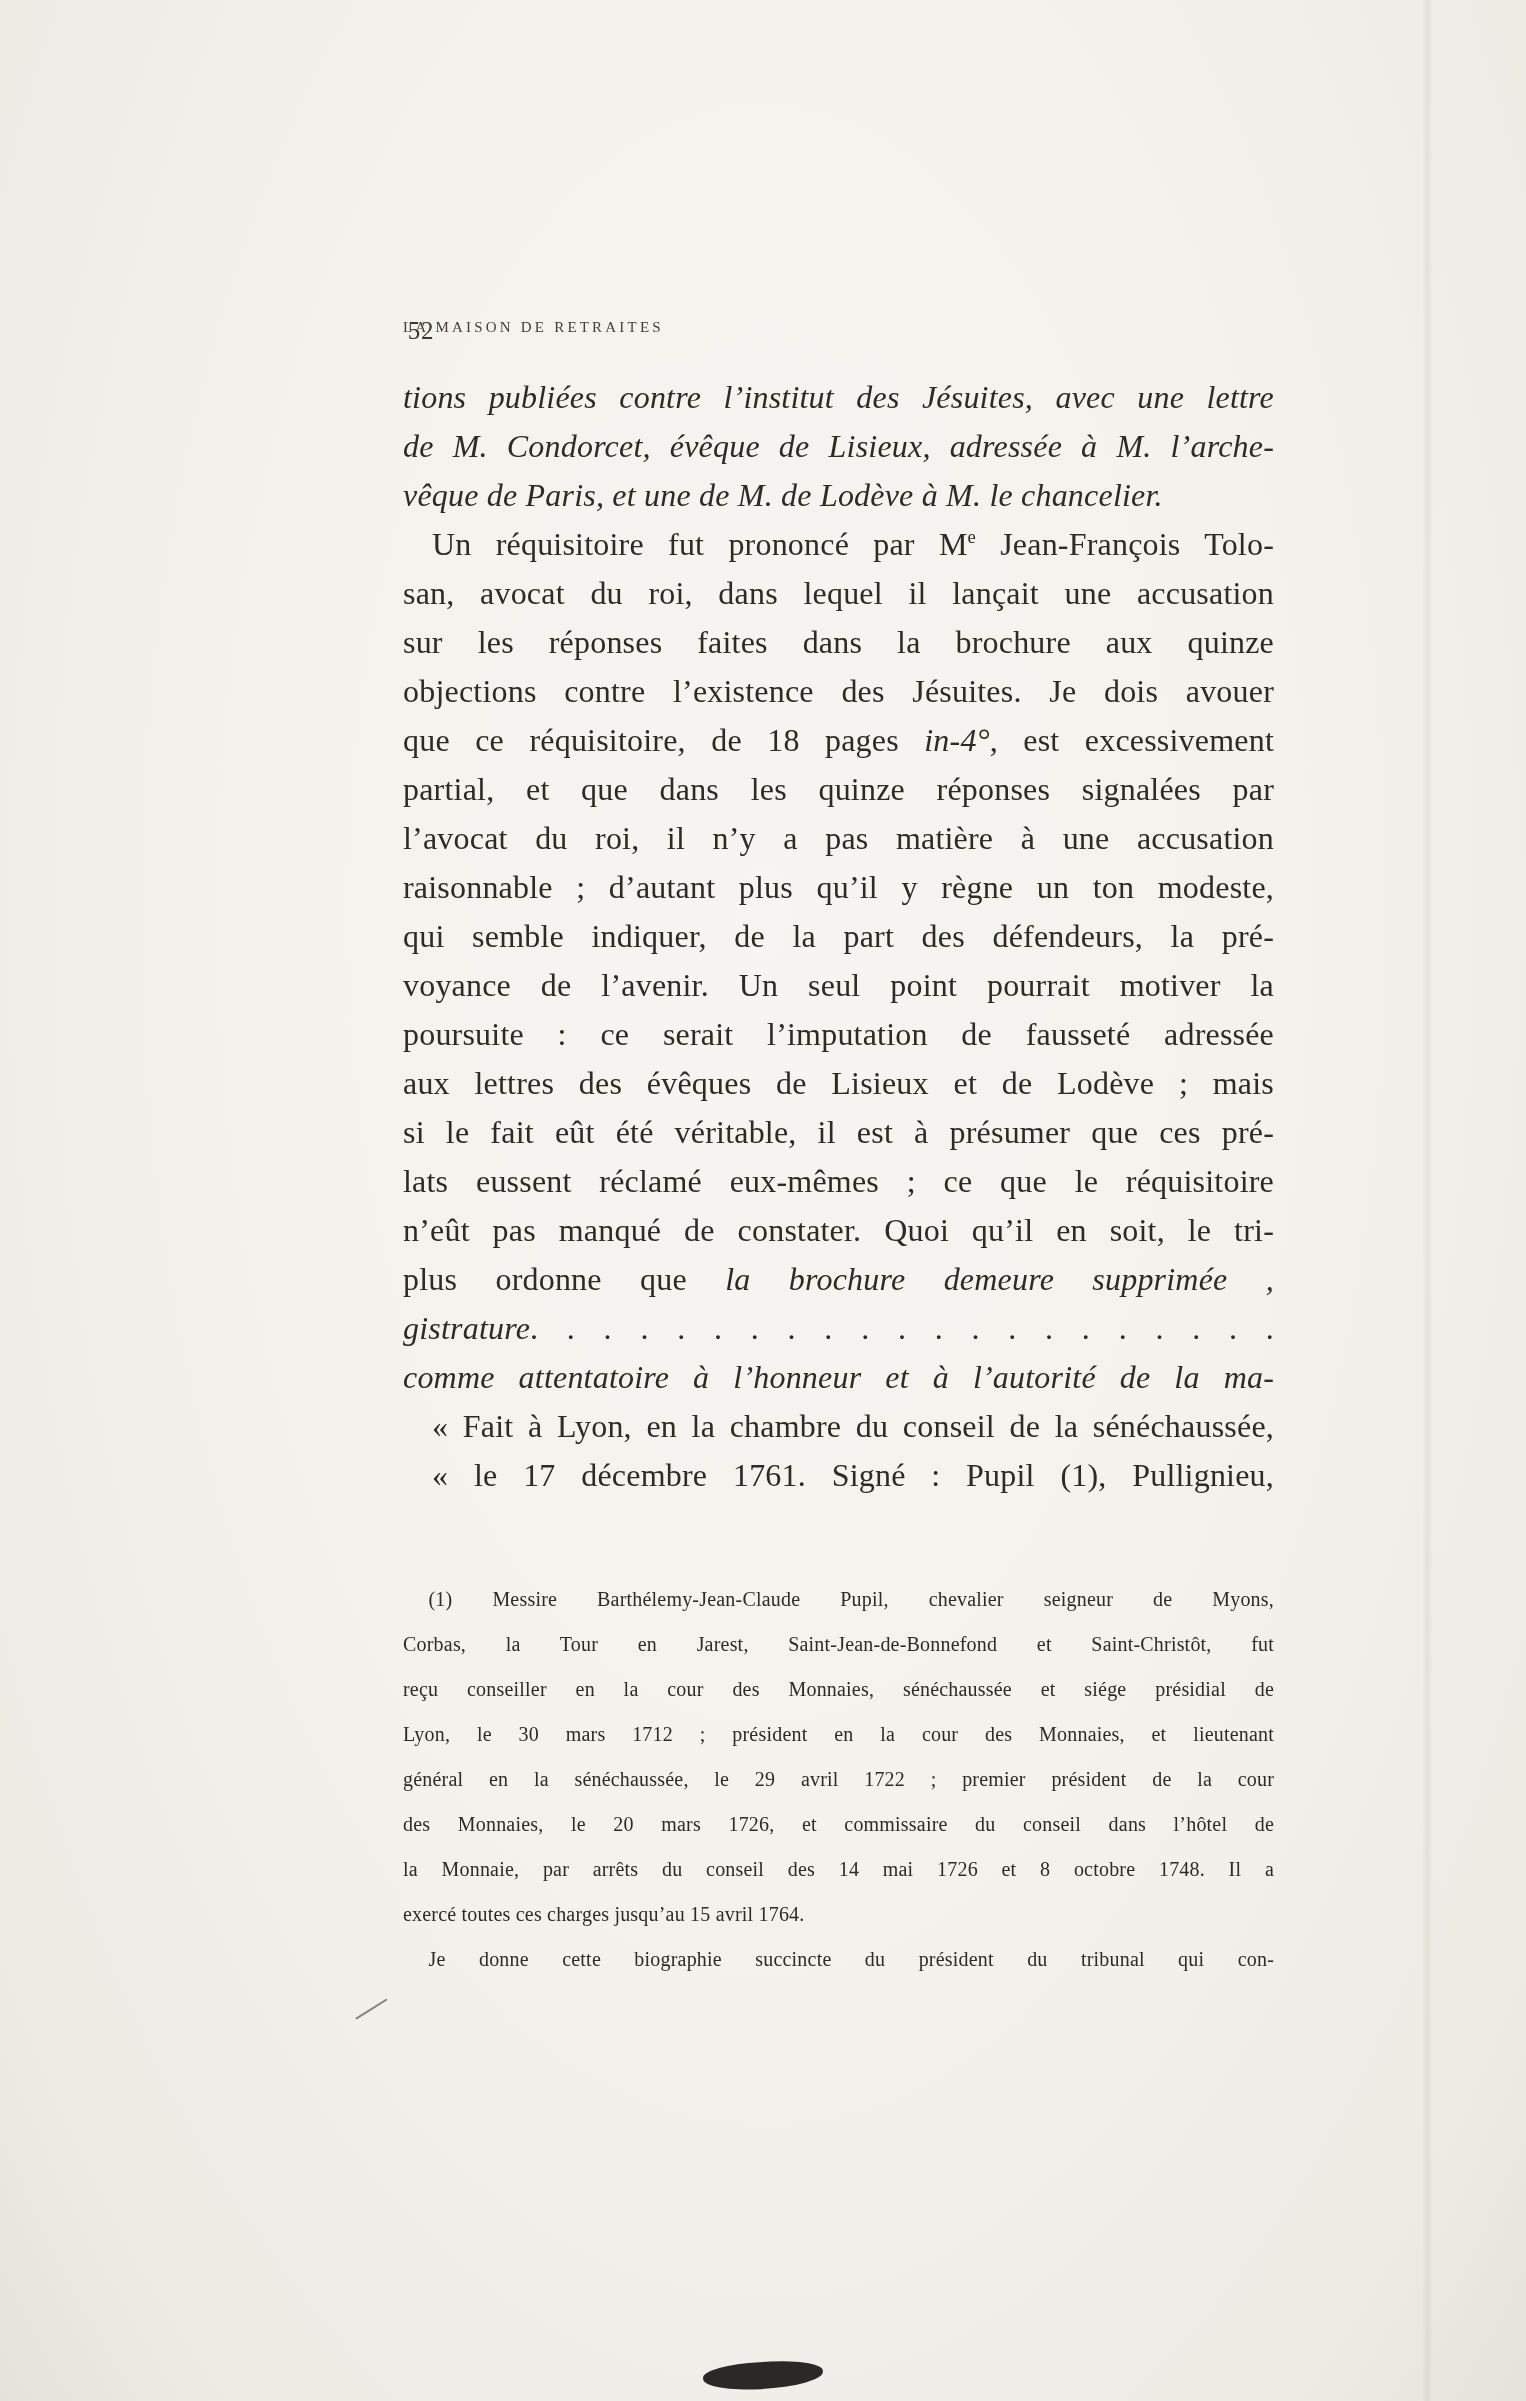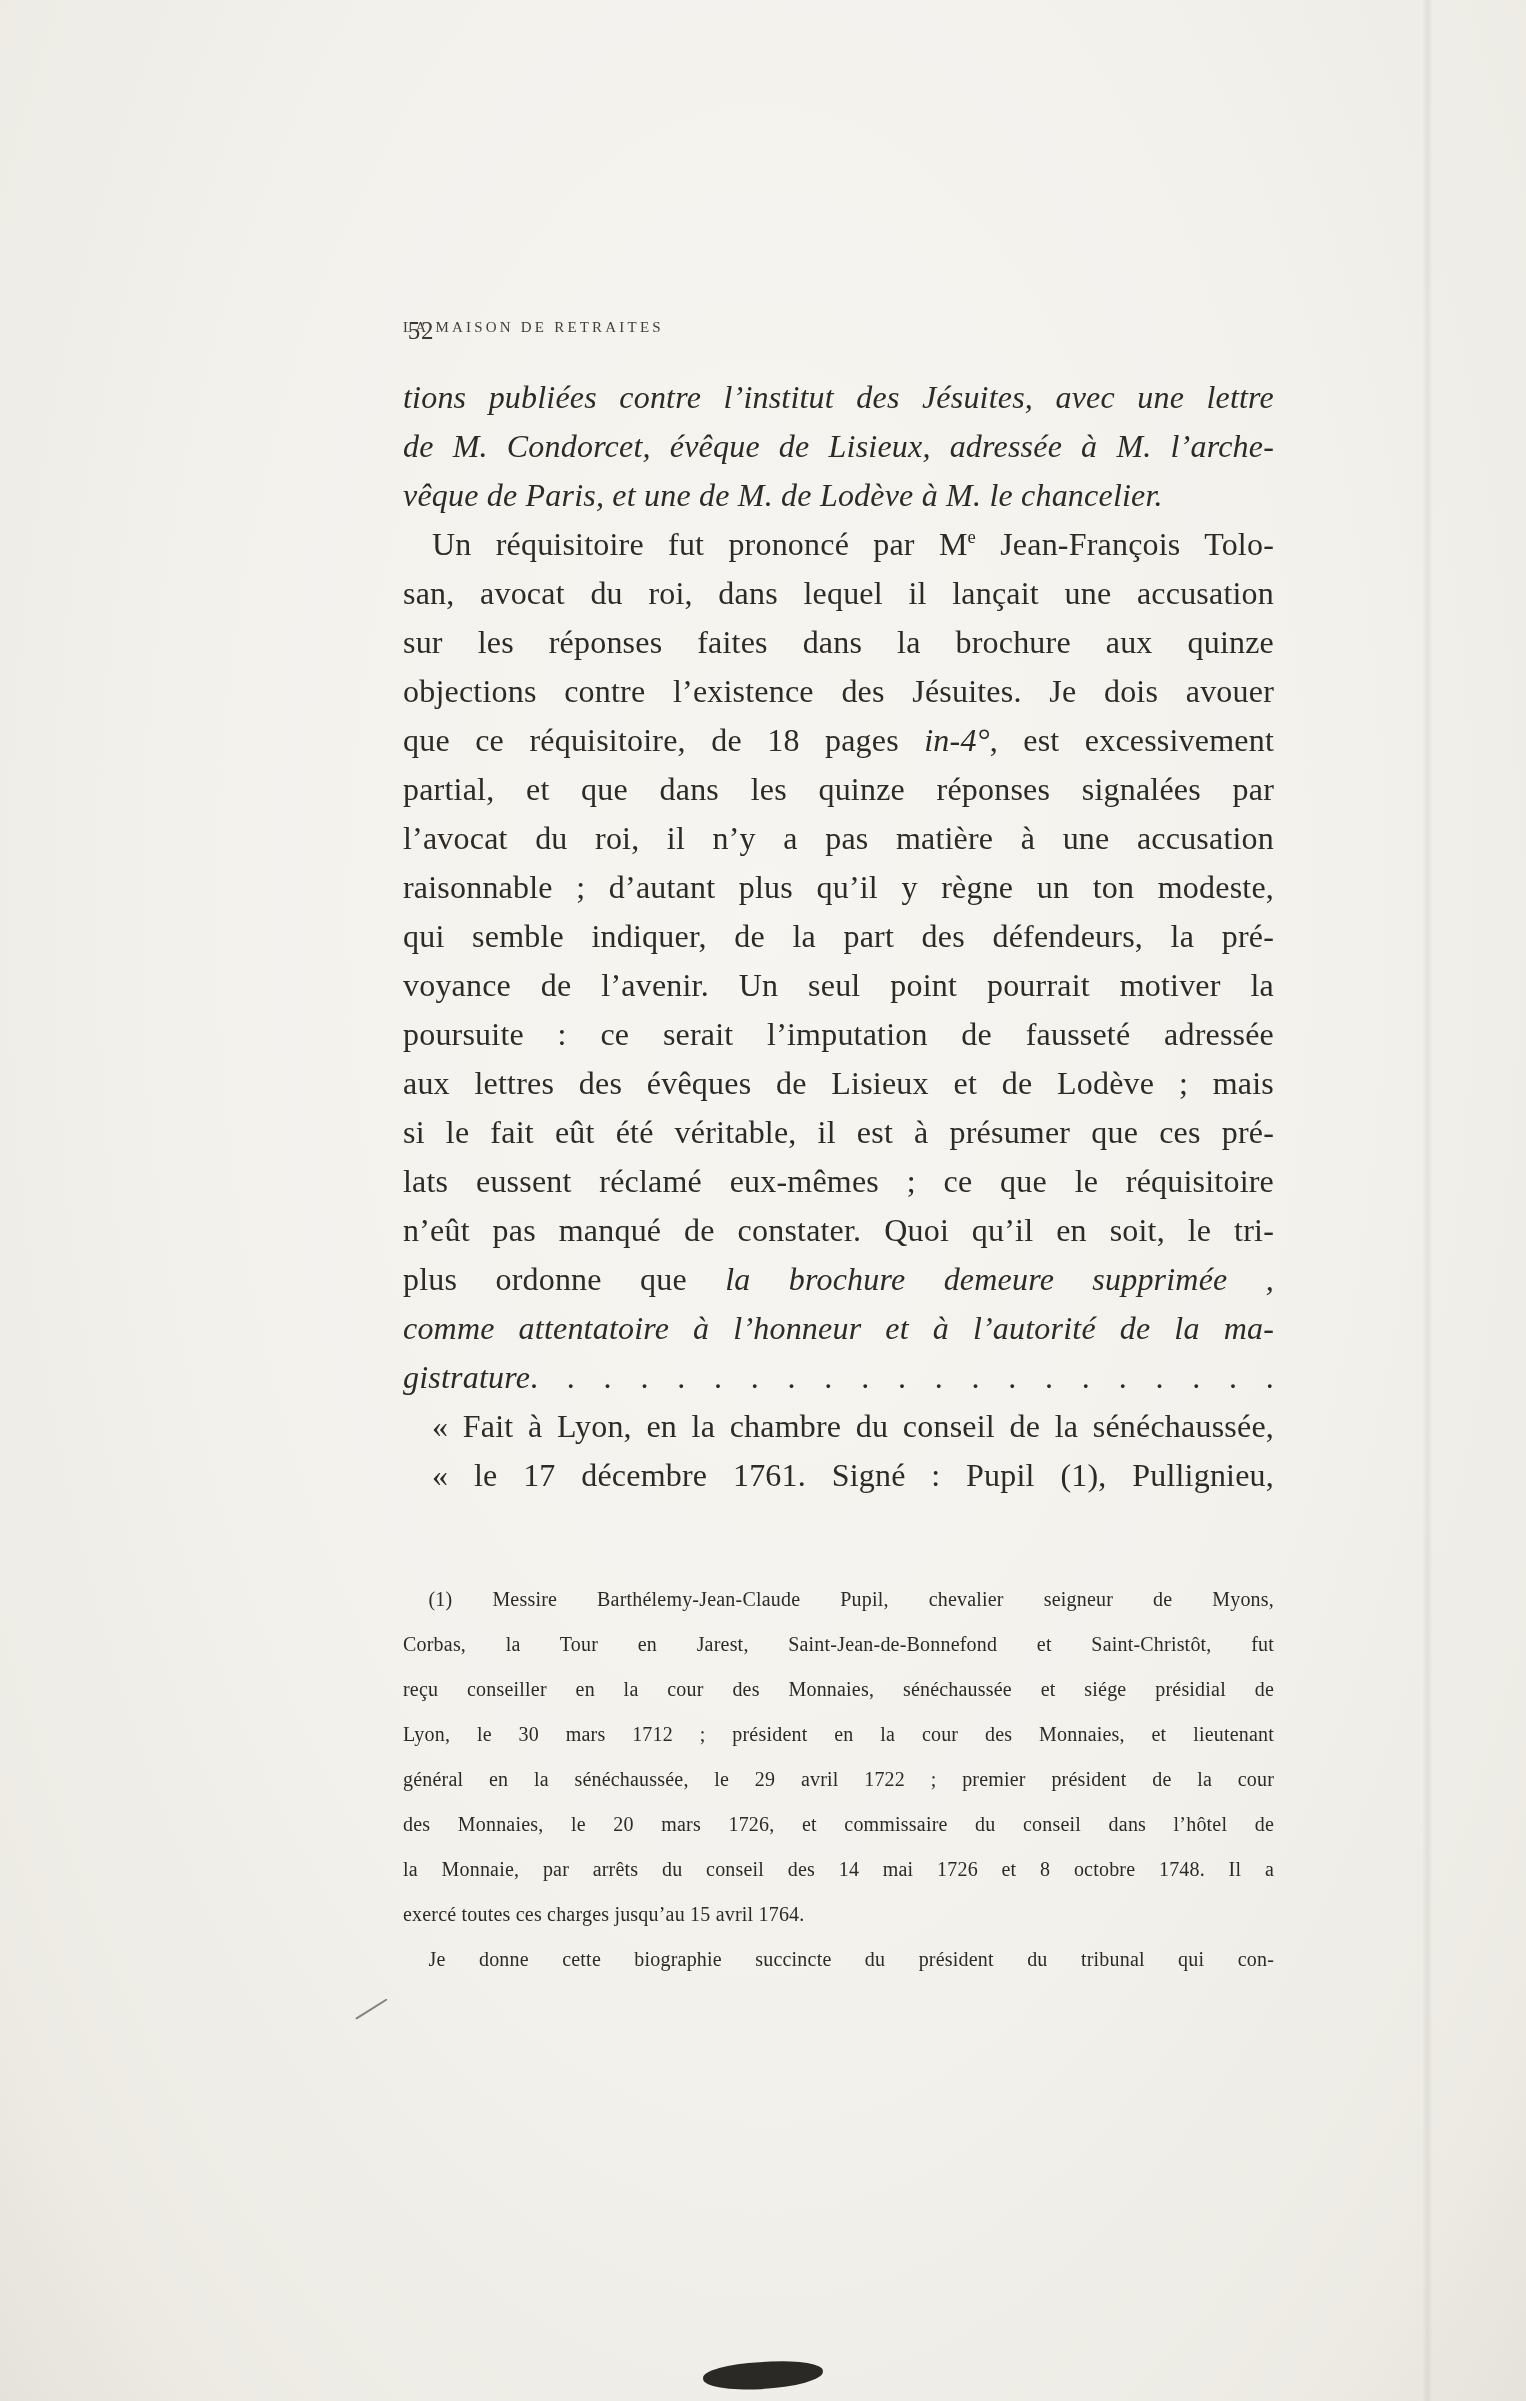--- a/index.html
+++ b/index.html
@@ -131,22 +131,22 @@
           <div class="line"><span>l’avocat du roi, il n’y a pas matière à une accusation</span></div>
           <div class="line"><span>raisonnable ; d’autant plus qu’il y règne un ton modeste,</span></div>
           <div class="line"><span>qui semble indiquer, de la part des défendeurs, la pré-</span></div>
           <div class="line"><span>voyance de l’avenir. Un seul point pourrait motiver la</span></div>
           <div class="line"><span>poursuite : ce serait l’imputation de fausseté adressée</span></div>
           <div class="line"><span>aux lettres des évêques de Lisieux et de Lodève ; mais</span></div>
           <div class="line"><span>si le fait eût été véritable, il est à présumer que ces pré-</span></div>
           <div class="line"><span>lats eussent réclamé eux-mêmes ; ce que le réquisitoire</span></div>
           <div class="line"><span>n’eût pas manqué de constater. Quoi qu’il en soit, le tri-</span></div>
           <div class="line"><span>plus ordonne que </span><span class="it">la brochure demeure supprimée ,</span></div>
+          <div class="line"><span class="it">gistrature</span><span>. . . . . . . . . . . . . . . . . . . . .</span></div>
           <div class="line"><span class="it">comme attentatoire à l’honneur et à l’autorité de la ma-</span></div>
-          <div class="line"><span class="it">gistrature</span><span>. . . . . . . . . . . . . . . . . . . . .</span></div>
         </div>
         <div class="paragraph">
           <div class="line indent"><span>« Fait à Lyon, en la chambre du conseil de la sénéchaussée,</span></div>
           <div class="line indent"><span>« le 17 décembre 1761. Signé : Pupil (1), Pullignieu,</span></div>
         </div>
       </div>
 
     <div class="footnote" id="footnote">
         <div class="paragraph">
           <div class="line indent"><span>(1) Messire Barthélemy-Jean-Claude Pupil, chevalier seigneur de Myons,</span></div>

